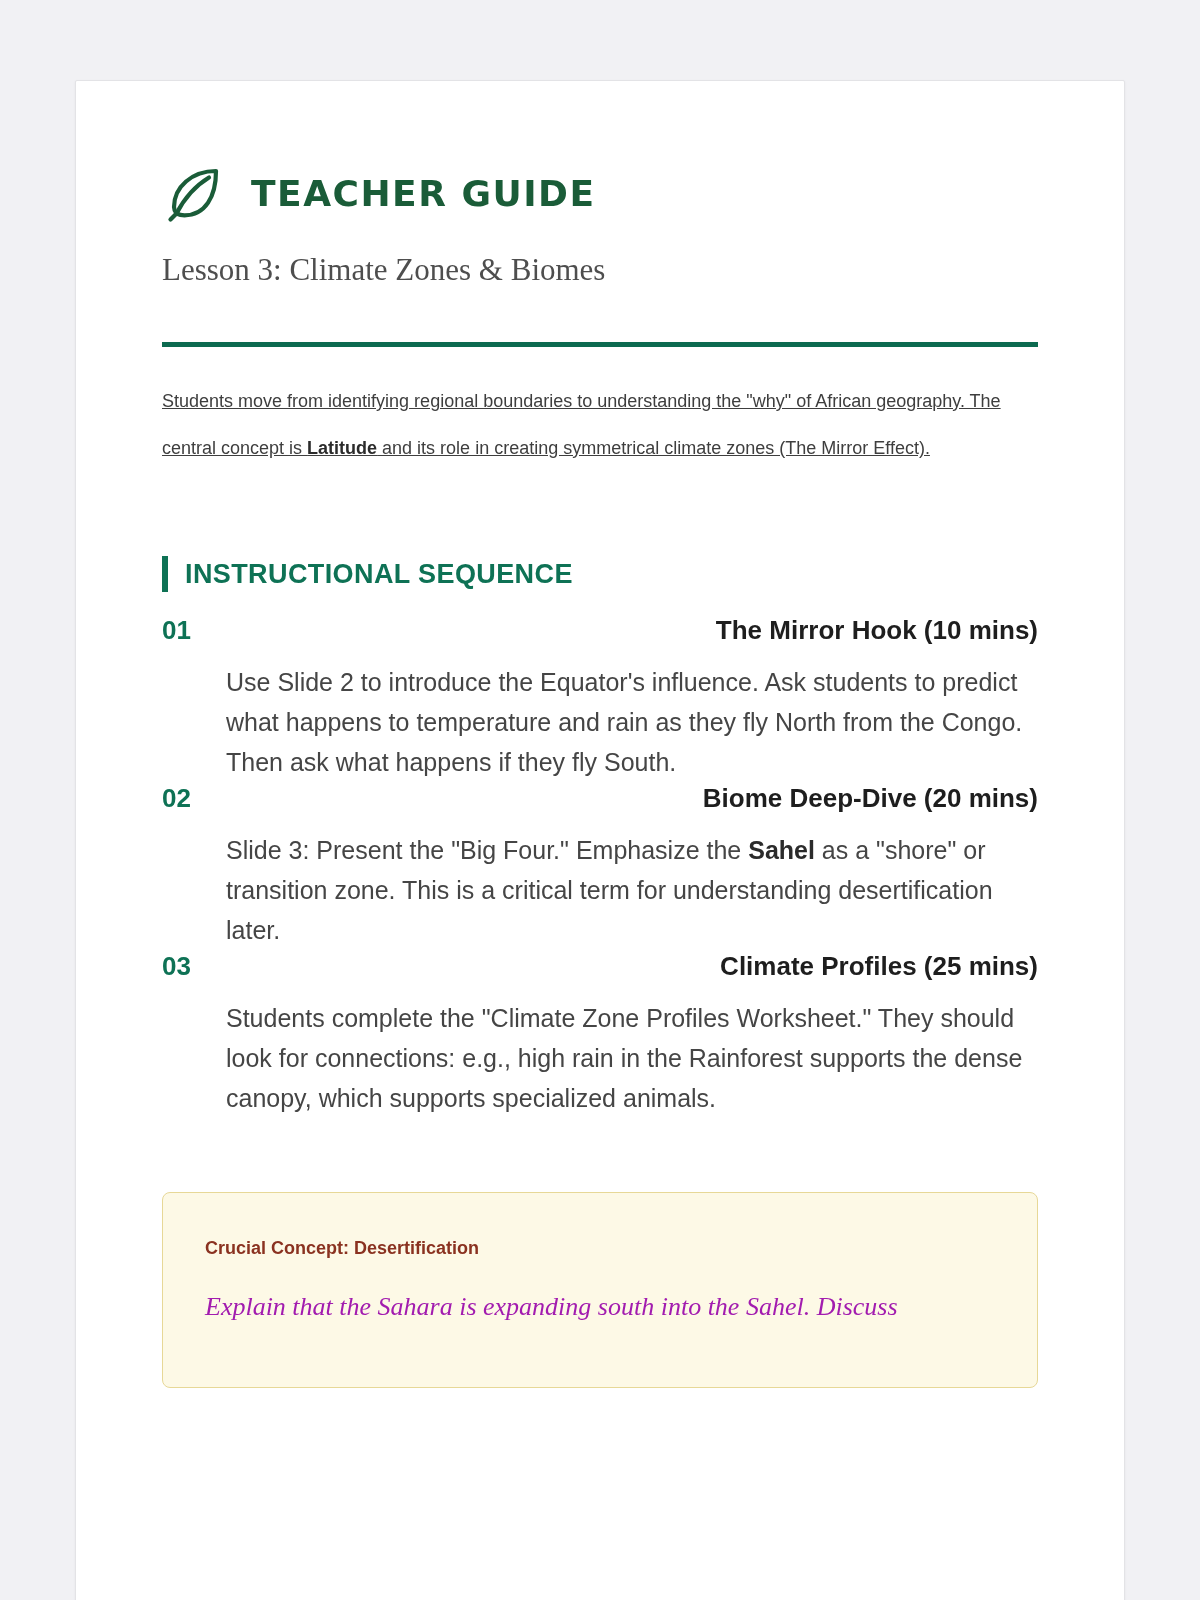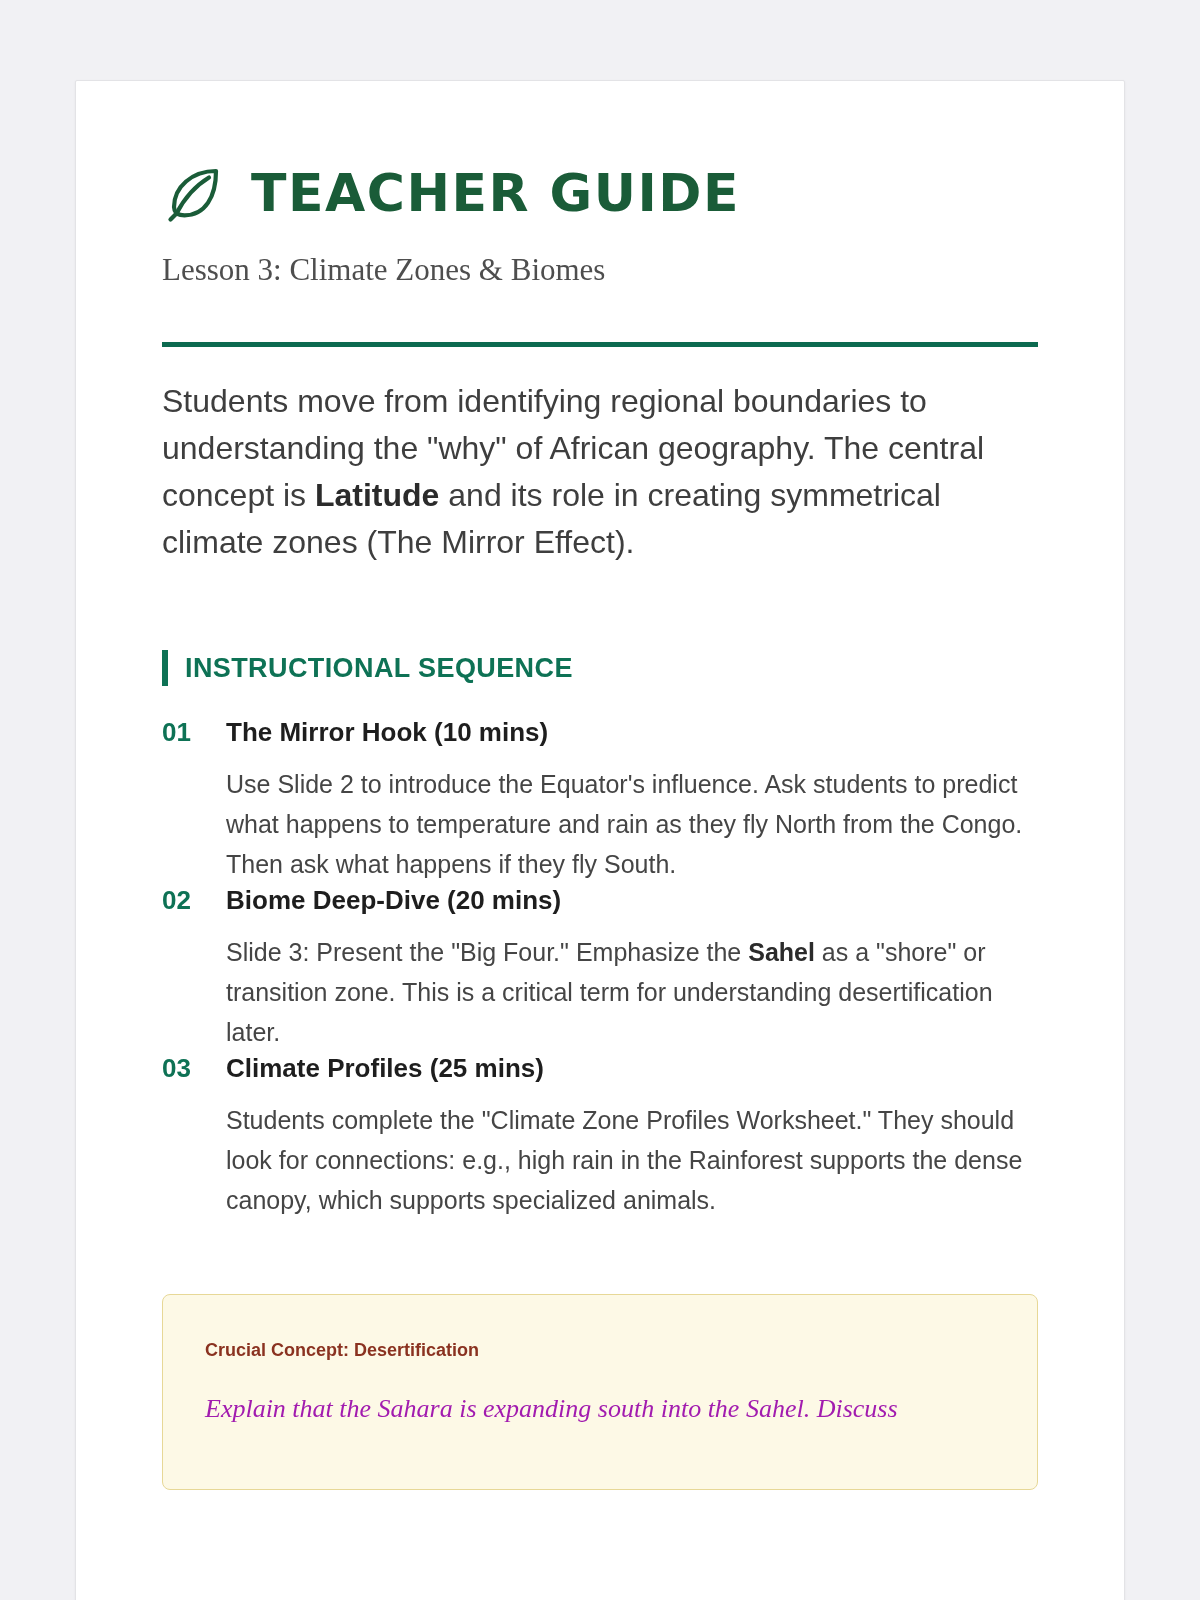--- a/index.html
+++ b/index.html
@@ -28,21 +28,21 @@
     display: flex;
     align-items: center;
     gap: 25px;
   }
   .leaf { display: inline-block; }
   .leaf svg { width: 64px; height: 64px; display: block; }
   h1.doc-title {
     margin: 0;
     font-family: "DejaVu Sans", sans-serif;
     font-weight: bold;
-    font-size: 52px;
+    font-size: 36px;
     letter-spacing: 1.5px;
     color: var(--title-green, #1a5c38);
   }
   .subtitle {
     margin: 27px 0 0 0;
     font-family: "Liberation Serif", serif;
     font-size: 31px;
     color: #4e4e4e;
   }
   .rule {
@@ -57,47 +57,49 @@
     padding-left: 17px;
     font-size: 27px;
     font-weight: bold;
     letter-spacing: 0.4px;
     line-height: 1.35;
     color: var(--accent-green, #0e7255);
   }
   .sec-heading.second { margin-top: 84px; }
   .body-text {
     margin: 31px 0 0 0;
-    font-size: 32px;
+    font-size: 18px;
     line-height: 47px;
     color: #3e3e3e;
+    text-decoration: underline;
   }
   .body-text strong, .step-desc strong { color: #2b2b2b; }
   .steps { margin-top: 0; }
   .step {
     display: grid;
     grid-template-columns: 64px 1fr;
   }
-  .step.first { margin-top: 30px; }
+  .step.first { margin-top: 22px; }
   .step-num {
     grid-column: 1;
     grid-row: 1;
     font-weight: bold;
     font-size: 26px;
     line-height: 1.3;
     color: var(--accent-green, #0e7255);
   }
   .step-title {
     grid-column: 2;
     grid-row: 1;
     margin: 0;
     font-size: 26px;
     font-weight: bold;
     line-height: 1.3;
     color: #1e1e1e;
+    text-align: right;
   }
   .step-desc {
     grid-column: 2;
     grid-row: 2;
     margin: 14px 0 0 0;
     font-size: 25px;
     line-height: 40px;
     color: #454545;
   }
   .callout {

